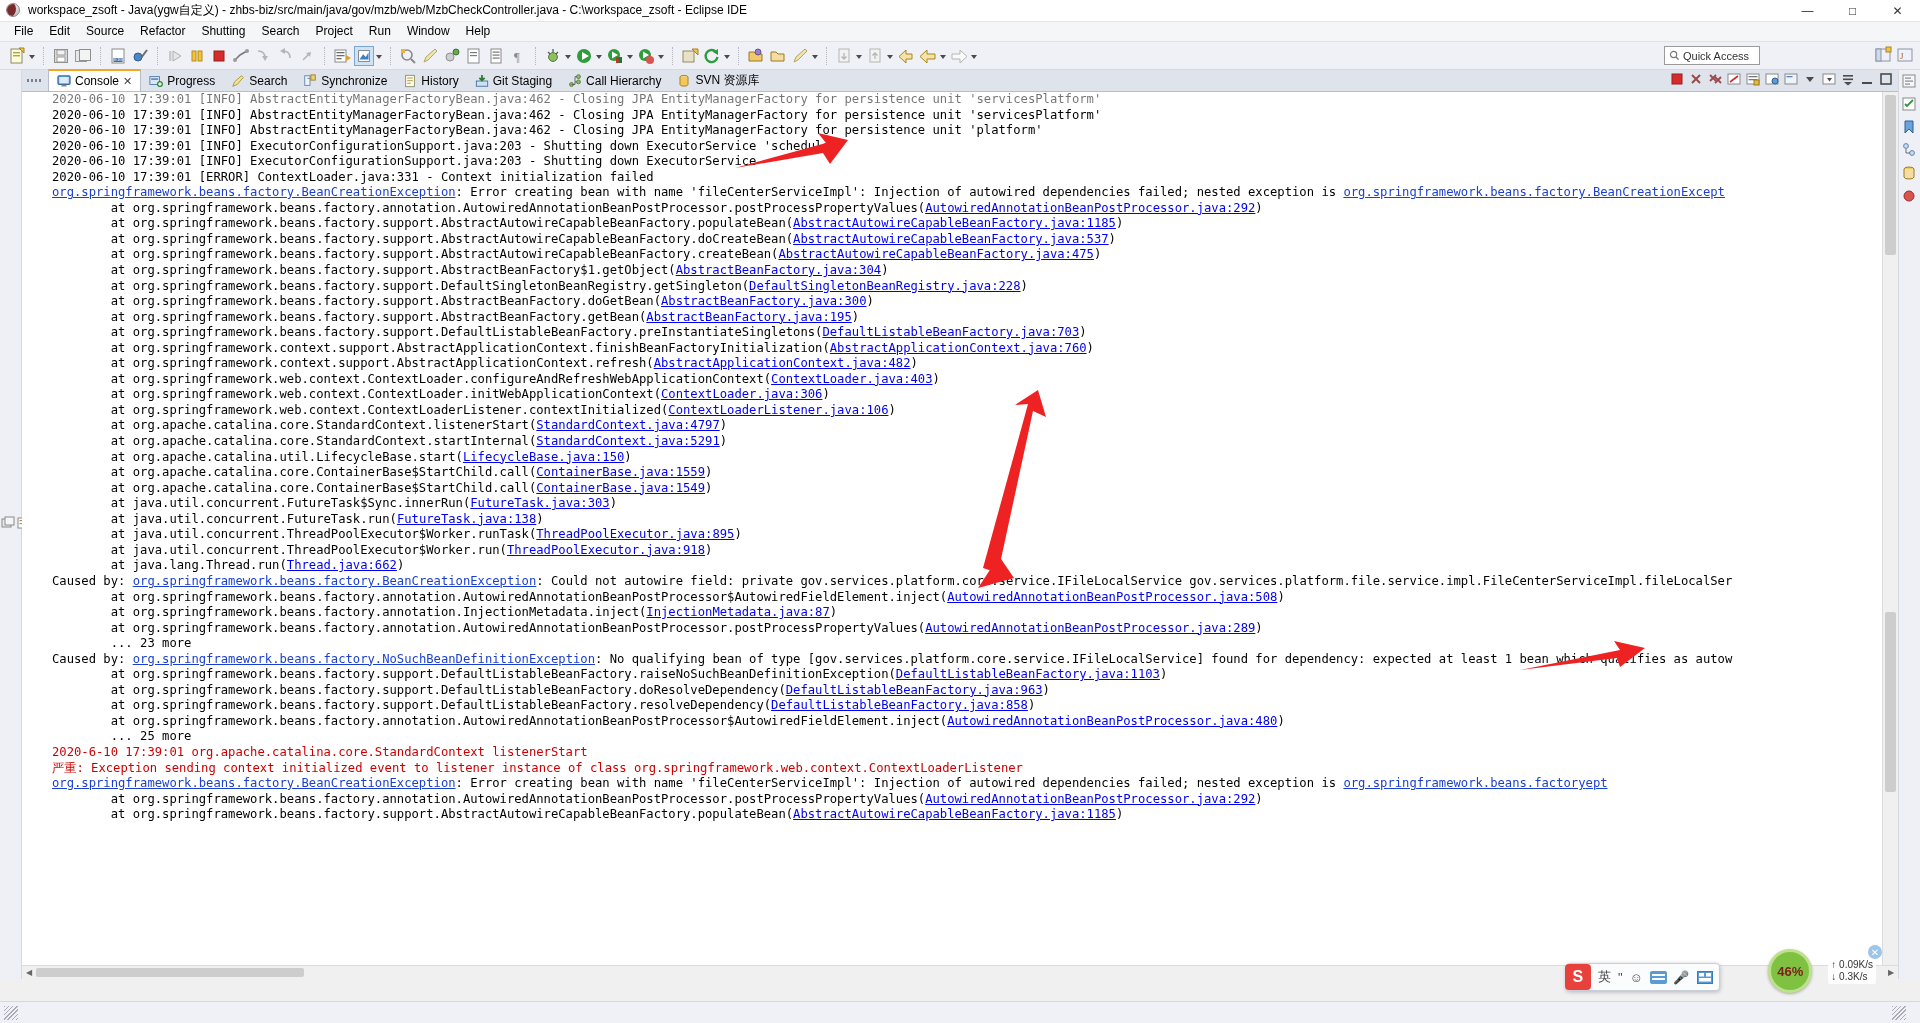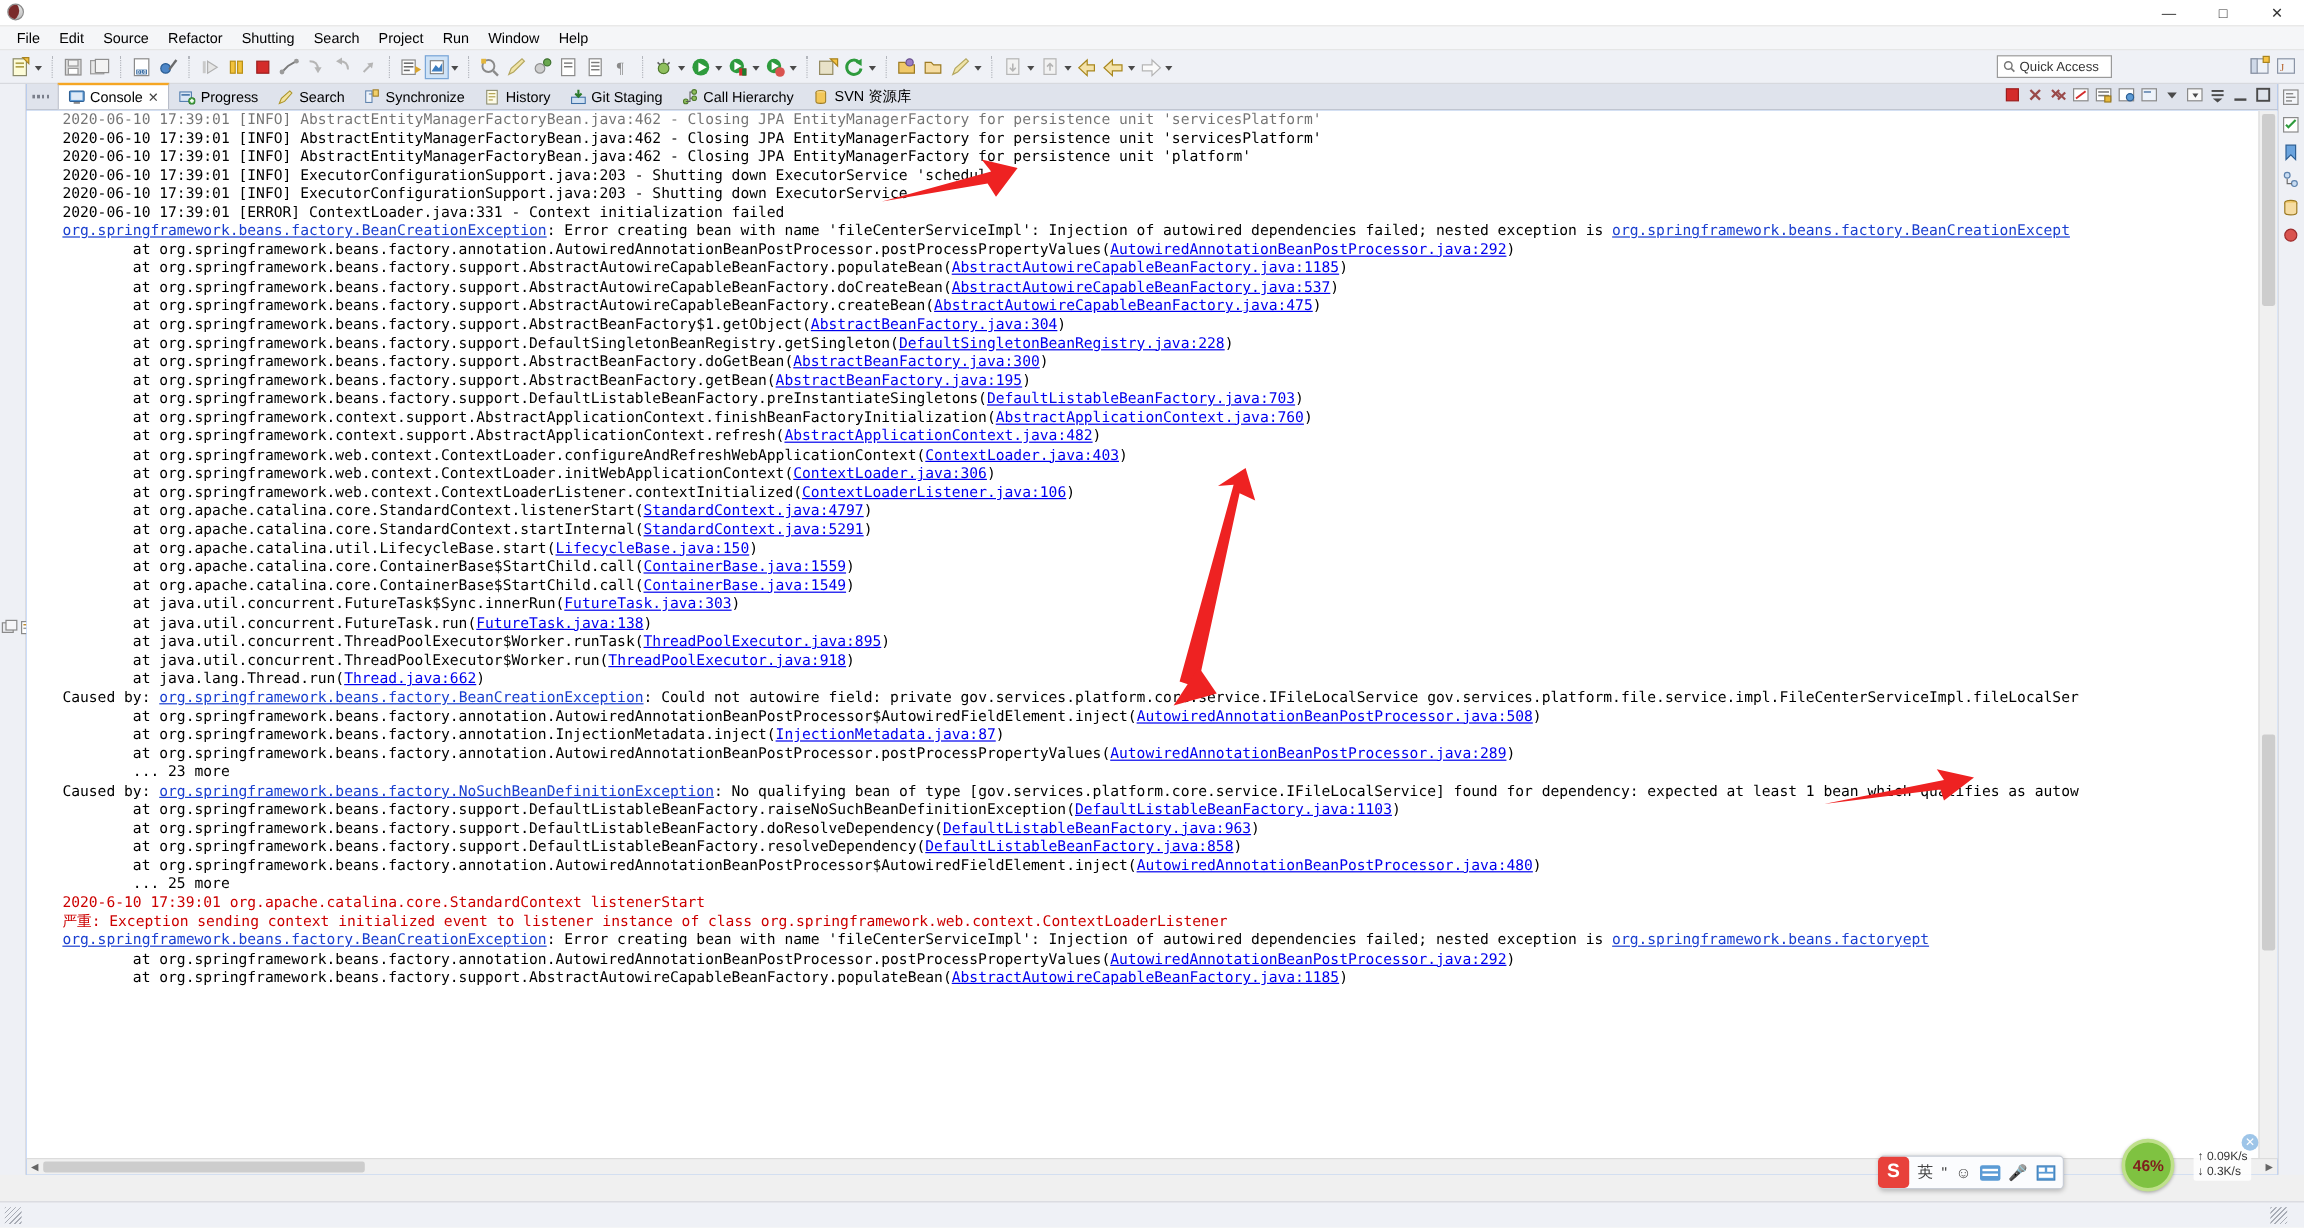--- a/index.html
+++ b/index.html
@@ -26,21 +26,21 @@
     content:""; position:absolute; left:-5px; top:-3px; width:14px;height:16px;
     border-radius:50%; background:#7a2a2a;
   }
   .tb-title{ font-size:12px; color:#000; white-space:nowrap; }
   .winbtns{ position:absolute; right:0; top:0; height:22px; display:flex; }
   .winbtn{ width:45px; height:22px; display:flex; align-items:center; justify-content:center;
            font-size:12px; color:#333; }
 
   
   .menubar{
-    height:20px; background:#f5f6f8; display:flex; align-items:center;
+    height:20px; background:#f5f6f8; display:flex; 
     padding-left:6px; border-bottom:1px solid #e1e1e1;
   }
   .menuitem{ font-size:12px; color:#000; padding:2px 8px; white-space:nowrap; }
 
   
   .toolbar{
     height:28px; background:#eff1f6; display:flex; align-items:center;
     border-bottom:1px solid #d7d9de; padding-left:4px; position:relative;
   }
   .tgrp{ display:flex; align-items:center; padding:0 2px; }
@@ -72,21 +72,21 @@
   .rightbar{
     position:absolute; right:0; top:70px; width:22px; bottom:44px;
     background:#eef0f5; border-left:1px solid #d6d8dd;
     display:flex; flex-direction:column; align-items:center; padding-top:3px;
   }
   .rightbar .chip{ width:18px;height:18px;margin-bottom:5px; position:relative; }
 
   
   .viewarea{
     position:absolute; left:22px; right:22px; top:70px; bottom:44px;
-    background:#3b82f6; display:flex; flex-direction:column;
+    background:#eab308; display:flex; flex-direction:column;
   }
   .tabrow{
     height:22px; background:#dfe3ec; display:flex; align-items:flex-end;
     position:relative; border-bottom:1px solid #b8bdc9;
   }
   .handle{ width:26px; height:22px; display:flex; align-items:center; justify-content:center; }
   .handle .dots{ width:16px;height:3px;
     background:repeating-linear-gradient(to right,#7a7f8b 0 2px,transparent 2px 4px); }
   .tab{
     height:21px; display:flex; align-items:center; gap:4px; padding:0 8px;
@@ -189,20 +189,21 @@
     background:#fff; box-shadow:0 4px 0 #fff;
   }
 </style>
 </head>
 <body>
 
 <div class="titlebar">
   <div class="tb-icon">
     <div class="moon"></div>
   </div>
+  <div class="tb-title">workspace_zsoft - Java(ygw自定义) - zhbs-biz/src/main/java/gov/mzb/web/MzbCheckController.java - C:\workspace_zsoft - Eclipse IDE</div>
   <div class="winbtns">
     <div class="winbtn">—</div>
     <div class="winbtn">□</div>
     <div class="winbtn close">✕</div>
   </div>
 </div>
 
 <div class="menubar">
   <div class="menuitem">File</div>
   <div class="menuitem">Edit</div>

